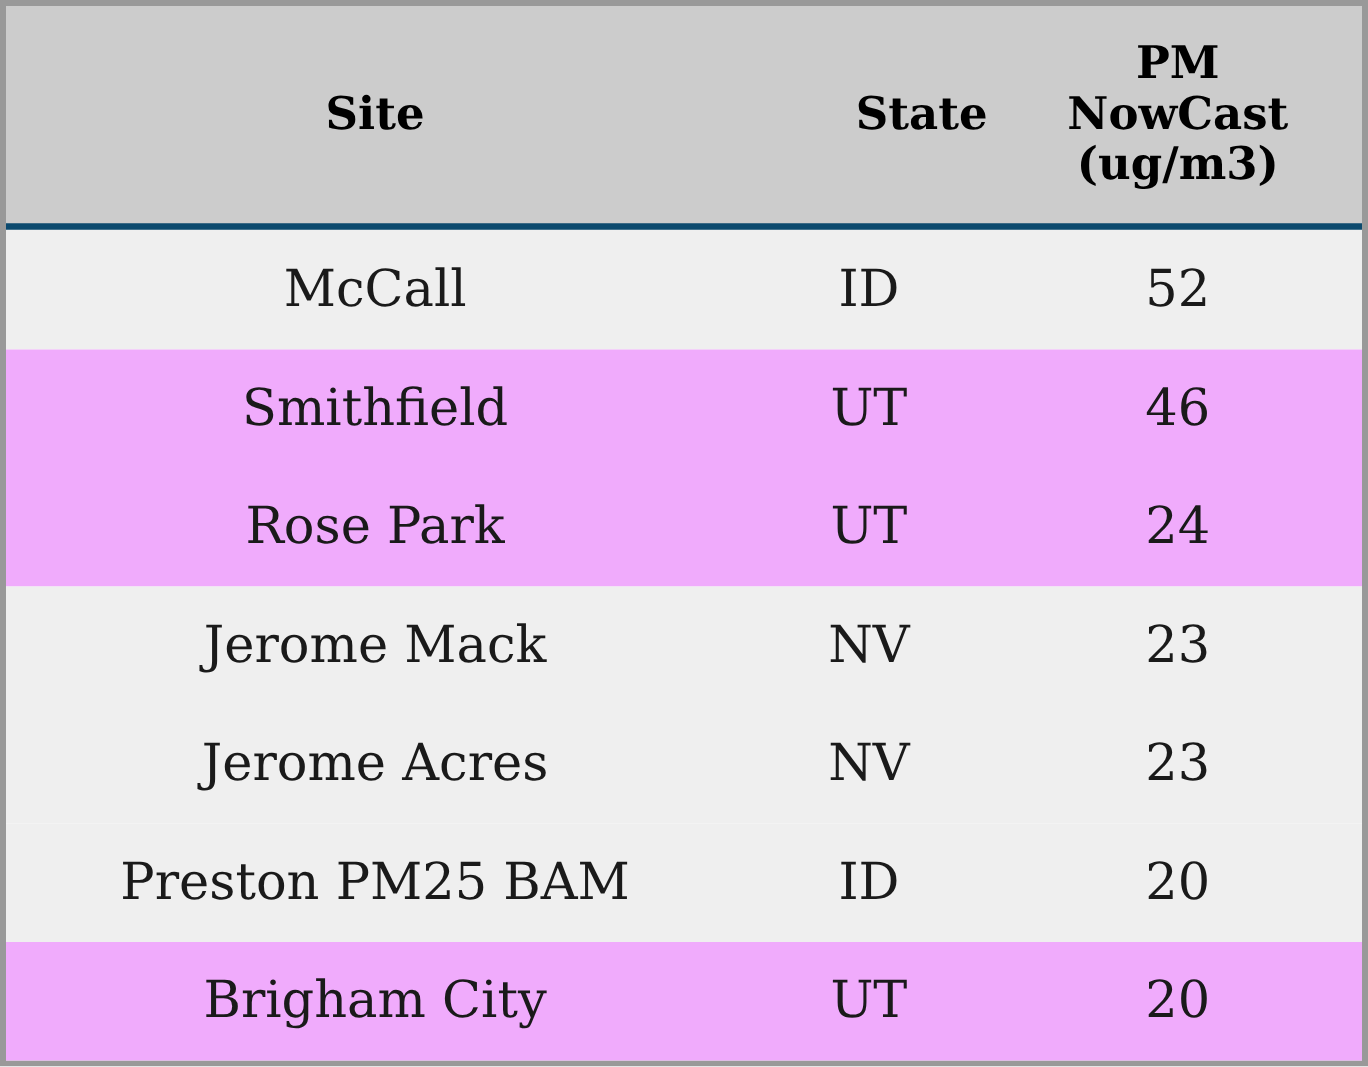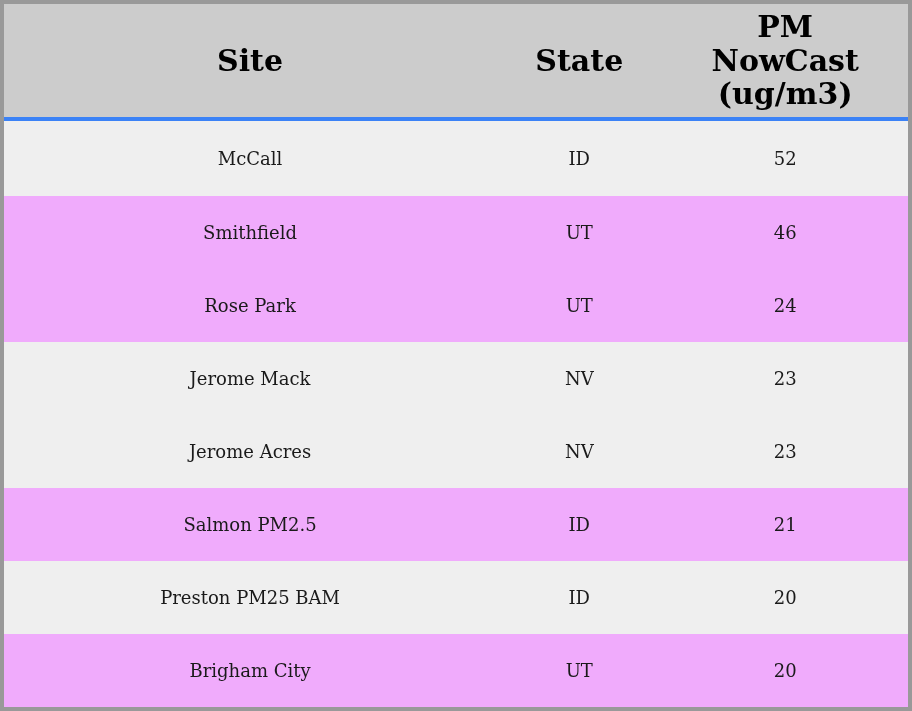--- a/index.html
+++ b/index.html
@@ -23,37 +23,37 @@
   table.data-table {
     width: 100%;
     height: 100%;
     border-collapse: collapse;
     table-layout: fixed;
   }
   thead tr.header-row {
     background: #cccccc;
   }
   thead th {
-    border-bottom: 4px solid #3b82f6;
+    border-bottom: 4px solid #0c4a6e;
     font-weight: bold;
     font-size: 30px;
     color: #000000;
     text-align: center;
     vertical-align: middle;
-    padding: 6px 4px;
+    padding: 22px 4px;
     line-height: 1.12;
   }
   th.col-site { width: 55%; }
-  th.col-state { width: 18%; }
+  th.col-state { width: 18%; text-align: right; }
   th.col-value { width: 27%; }
 
   tbody td {
     text-align: center;
     vertical-align: middle;
-    font-size: 18px;
+    font-size: 34px;
     color: #1a1a1a;
     padding: 8px 4px;
     border: none;
     margin-left: 32px;
   }
   tbody tr.row-odd { background: #efefef; }
   tbody tr.row-even { background: #f0abfc; }
 </style>
 </head>
 <body>
@@ -90,25 +90,20 @@
       <tr class="row-odd">
         <td>Jerome Mack</td>
         <td>NV</td>
         <td>23</td>
       </tr>
       <tr class="row-odd">
         <td>Jerome Acres</td>
         <td>NV</td>
         <td>23</td>
       </tr>
-      <tr class="row-even">
-        <td>Salmon PM2.5</td>
-        <td>ID</td>
-        <td>21</td>
-      </tr>
       <tr class="row-odd">
         <td>Preston PM25 BAM</td>
         <td>ID</td>
         <td>20</td>
       </tr>
       <tr class="row-even">
         <td>Brigham City</td>
         <td>UT</td>
         <td>20</td>
       </tr>

